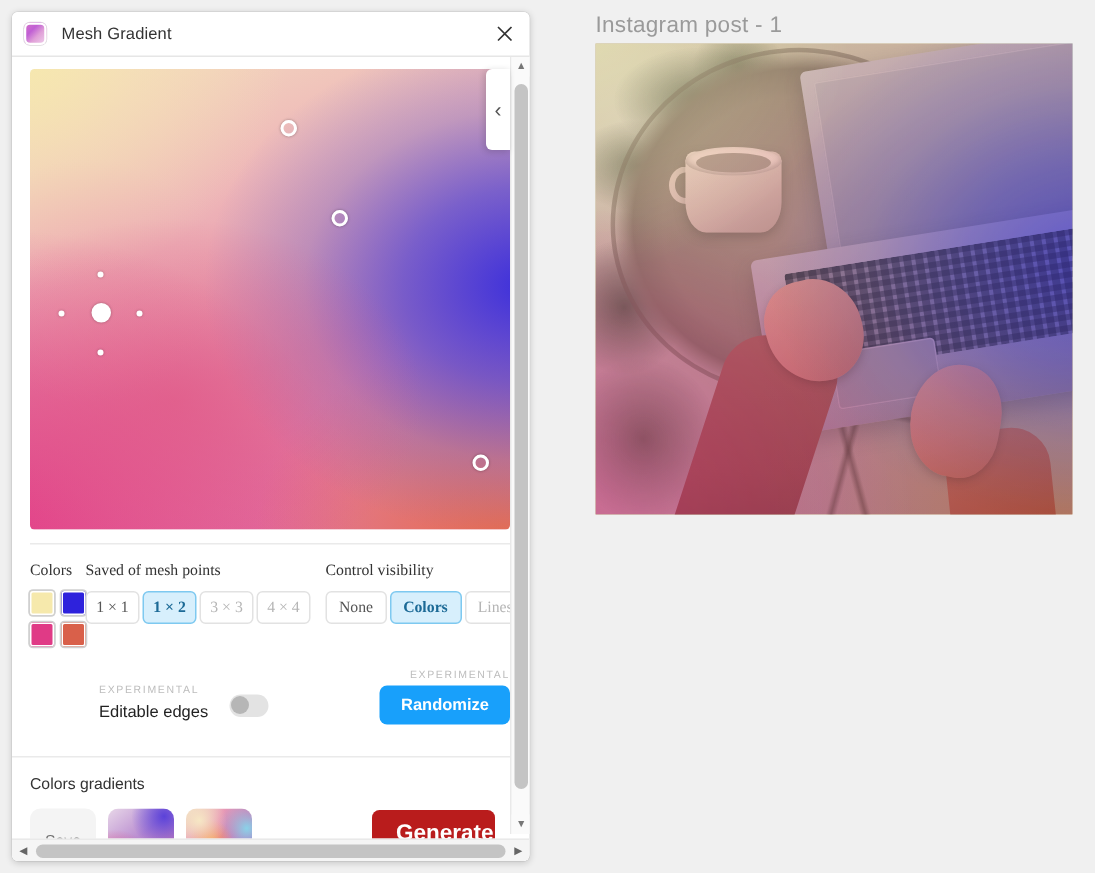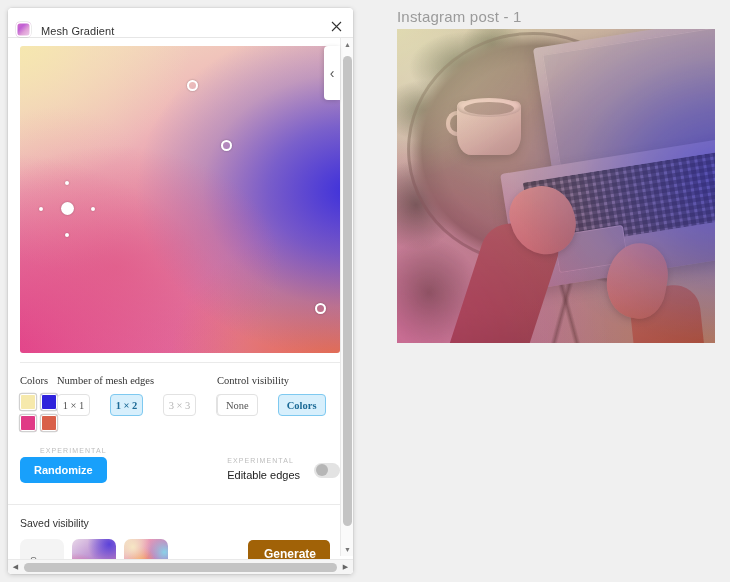--- a/index.html
+++ b/index.html
@@ -16,21 +16,21 @@
     position: absolute; left: 8px; top: 8px;
     width: 345px; height: 566px;
     background: #ffffff;
     border-radius: 4px;
     box-shadow: 0 1px 5px rgba(0,0,0,.18), 0 0 0 .5px rgba(0,0,0,.07);
     overflow: hidden;
   }
 
   
   #titlebar {
-    height: 30px; display: flex; align-items: flex-end;
+    height: 30px; display: flex; align-items: center;
     padding: 0 6px 0 8px;
     border-bottom: 1px solid #e6e6e6;
     background: #fff;
   }
   #app-icon {
     width: 15px; height: 15px; border-radius: 4px;
     background: linear-gradient(135deg,#d873c8 0%,#c05fd4 35%,#e0a0d8 60%,#f2d6ee 100%);
     box-shadow: inset 0 0 0 1.5px #fff, 0 0 0 .5px rgba(0,0,0,.15);
     flex: 0 0 auto;
   }
@@ -149,21 +149,21 @@
   .swatch-grid { display: grid; grid-template-columns: 16px 16px; gap: 5px; }
   .swatch {
     width: 16px; height: 16px; border-radius: 2px;
     box-shadow: 0 0 0 1px #fff inset, 0 0 0 1.2px #d0d0d0;
     cursor: pointer;
   }
 
   #mesh-col { width: 150px; }
   #visibility-col { margin-left: 10px; }
 
-  .seg { display: flex; gap: 20px; }
+  .seg { display: flex; gap: 2px; }
   .seg-btn {
     min-width: 33px; height: 22px; padding: 0 8px;
     display: flex; align-items: center; justify-content: center;
     font-size: 10.5px; color: #999;
     border: 1px solid #e2e2e2; border-radius: 4px; background: #fff;
     cursor: pointer; white-space: nowrap;
   }
   .seg-btn.first { color: #555; }
   .seg-btn.active {
     background: #d7effc; border-color: #7ec9f0; color: #1c6a96; font-weight: bold;
@@ -224,22 +224,22 @@
       radial-gradient(70% 70% at 20% 18%, #f6e7c4 0%, rgba(246,231,196,0) 60%),
       radial-gradient(60% 60% at 38% 50%, #f5a85a 0%, rgba(245,168,90,0) 55%),
       radial-gradient(75% 75% at 92% 30%, #8ad2e8 0%, rgba(138,210,232,0) 58%),
       radial-gradient(80% 80% at 85% 92%, #8b3fd0 0%, rgba(139,63,208,0) 62%),
       linear-gradient(135deg,#f0dcc6 0%,#e05fa8 55%,#8a3fcf 100%);
   }
 
   #right-actions { margin-left: auto; margin-right: 10px; padding-top: 1px; }
   #gen-group { display: flex; border-radius: 5px; overflow: hidden; width: 82px; }
   #generate-btn {
-    flex: 1 1 auto; background: #a16207; color: #fff; border: none;
-    font-size: 12px; font-weight: bold; font-family: inherit;
+    flex: 1 1 auto; background: #b91c1c; color: #fff; border: none;
+    font-size: 15px; font-weight: bold; font-family: inherit;
     padding: 7px 16px; cursor: pointer;
   }
   #scale-btn {
     width: 24px; background: #18a0fb; color: #fff; border: none;
     border-left: 1px solid #53b7fb;
     font-size: 10.5px; font-weight: bold; font-family: inherit; cursor: pointer;
   }
   #reset-btn {
     margin-top: 7px; width: 82px; background: #fff; color: #222;
     border: 1px solid #2b2b2b; border-radius: 5px;
@@ -437,57 +437,57 @@
           <div class="col-label">Colors</div>
           <div class="swatch-grid">
             <div class="swatch" style="background:#F6E9AC"></div>
             <div class="swatch" style="background:#2E22DC"></div>
             <div class="swatch" style="background:#E03A86"></div>
             <div class="swatch" style="background:#D9604A"></div>
           </div>
         </div>
 
         <div id="mesh-col">
-          <div class="col-label">Number of mesh edges</div>
+          <div class="col-label">Saved of mesh points</div>
           <div class="seg">
             <div class="seg-btn first">1 × 1</div>
             <div class="seg-btn active">1 × 2</div>
             <div class="seg-btn dim">3 × 3</div>
             <div class="seg-btn dim">4 × 4</div>
           </div>
         </div>
 
         <div id="visibility-col">
           <div class="col-label">Control visibility</div>
           <div class="seg">
             <div class="seg-btn first">None</div>
             <div class="seg-btn active">Colors</div>
             <div class="seg-btn dim">Lines</div>
           </div>
         </div>
       </div>
 
       <div id="exp-row">
-        <div id="randomize-block">
-          <span class="exp-tag">EXPERIMENTAL</span>
-          <button id="randomize-btn">Randomize</button>
-        </div>
-
         <div id="editable-block">
           <div>
             <span class="exp-tag">EXPERIMENTAL</span>
             <span class="exp-label">Editable edges</span>
           </div>
           <div id="toggle"></div>
         </div>
+
+        <div id="randomize-block">
+          <span class="exp-tag">EXPERIMENTAL</span>
+          <button id="randomize-btn">Randomize</button>
+        </div>
       </div>
     </div>
 
     <div id="saved">
-      <div id="saved-title">Saved visibility</div>
+      <div id="saved-title">Colors gradients</div>
       <div id="saved-row">
         <div id="thumbs">
           <div class="thumb" id="save-thumb">Save</div>
           <div class="thumb" id="thumb-1"></div>
           <div class="thumb" id="thumb-2"></div>
         </div>
 
         <div id="right-actions">
           <div id="gen-group">
             <button id="generate-btn">Generate</button>

